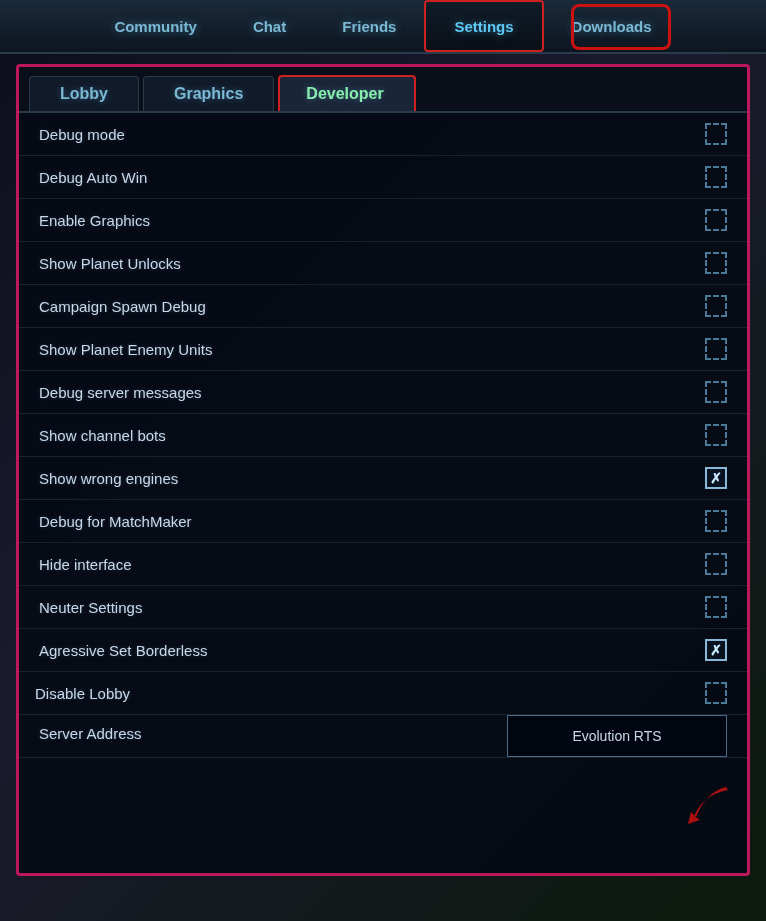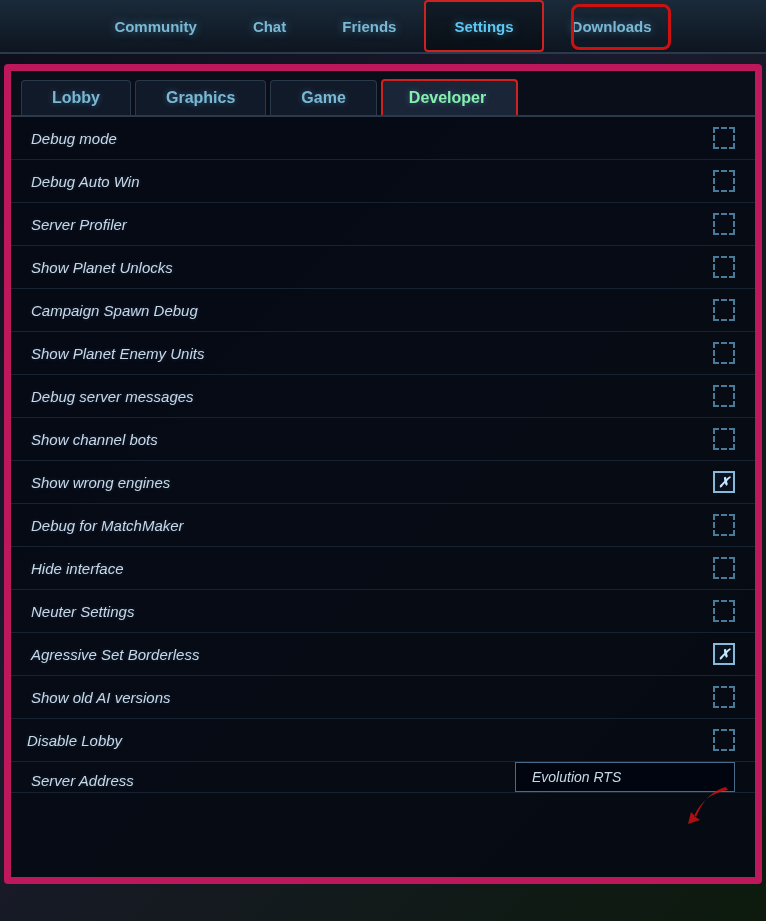--- a/index.html
+++ b/index.html
@@ -51,23 +51,23 @@
       color: #5bc8f5;
       border: 2px solid #cc2222;
       border-radius: 4px;
       background: rgba(0,0,0,0.3);
     }
 
     
     .main-panel {
       position: relative;
       z-index: 5;
-      margin: 10px 4px;
+      margin: 10px 16px;
       background: rgba(5, 10, 20, 0.92);
-      border: 7px solid #be185d;
+      border: 3px solid #be185d;
       border-radius: 4px;
       overflow: hidden;
     }
 
     
     .sub-tabs {
       display: flex;
       align-items: center;
       background: rgba(10, 15, 25, 0.95);
       border-bottom: 2px solid #2a3a4a;
@@ -117,21 +117,20 @@
       border: 1px solid #2a4a6a;
     }
 
     .setting-row {
       display: flex;
       align-items: center;
       justify-content: space-between;
       padding: 10px 20px;
       border-bottom: 1px solid rgba(40, 60, 80, 0.5);
       position: relative;
-      font-style: italic;
     }
 
     .setting-label {
       color: #c8d8e8;
       font-size: 15px;
       font-weight: normal;
       text-shadow: 0 0 4px rgba(100, 150, 200, 0.3);
     }
 
     
@@ -167,25 +166,25 @@
       position: absolute;
       right: 0;
       bottom: 40px;
       background: rgba(0, 5, 15, 0.97);
       border: 1px solid #4a6a8a;
       z-index: 100;
       min-width: 220px;
     }
 
     .dropdown-popup-item {
-      padding: 6px 16px;
+      padding: 12px 16px;
       color: #c8d8e8;
       font-size: 14px;
       cursor: pointer;
-      text-align: left;
+      text-align: center;
     }
 
     
     .red-circle-nav {
       position: absolute;
       top: 4px;
       right: 95px;
       width: 100px;
       height: 46px;
       border: 3px solid #cc1111;
@@ -219,37 +218,36 @@
   <button class="nav-item">Friends</button>
   <button class="nav-item active">Settings</button>
   <button class="nav-item">Downloads</button>
 </nav>
 
 <div class="main-panel">
 
   <div class="sub-tabs">
     <button class="sub-tab">Lobby</button>
     <button class="sub-tab">Graphics</button>
-    <button class="sub-tab">Game</button>
     <button class="sub-tab active">Developer</button>
   </div>
 
   <div class="settings-list">
 
     <div id="settings-rows">
         <div class="setting-row">
           <span class="setting-label">Debug mode</span>
           <div class="checkbox-empty"></div>
         </div>
         <div class="setting-row">
           <span class="setting-label">Debug Auto Win</span>
           <div class="checkbox-empty"></div>
         </div>
         <div class="setting-row">
-          <span class="setting-label">Server Profiler</span>
+          <span class="setting-label">Enable Graphics</span>
           <div class="checkbox-empty"></div>
         </div>
         <div class="setting-row">
           <span class="setting-label">Show Planet Unlocks</span>
           <div class="checkbox-empty"></div>
         </div>
         <div class="setting-row">
           <span class="setting-label">Campaign Spawn Debug</span>
           <div class="checkbox-empty"></div>
         </div>
@@ -277,24 +275,20 @@
           <span class="setting-label">Hide interface</span>
           <div class="checkbox-empty"></div>
         </div>
         <div class="setting-row">
           <span class="setting-label">Neuter Settings</span>
           <div class="checkbox-empty"></div>
         </div>
         <div class="setting-row">
           <span class="setting-label">Agressive Set Borderless</span>
           <div class="checkbox-checked">✗</div>
-        </div>
-        <div class="setting-row">
-          <span class="setting-label">Show old AI versions</span>
-          <div class="checkbox-empty"></div>
         </div>
       </div>
 
     <div class="setting-row" style="position:relative;padding-left:16px;">
       <span class="setting-label">Disable Lobby</span>
       <div class="checkbox-empty"></div>
     </div>
 
     <div class="setting-row" style="position:relative; align-items: flex-start; padding-top: 0; padding-bottom: 0;">
       <span class="setting-label" style="padding-top:10px;">Server Address</span>

